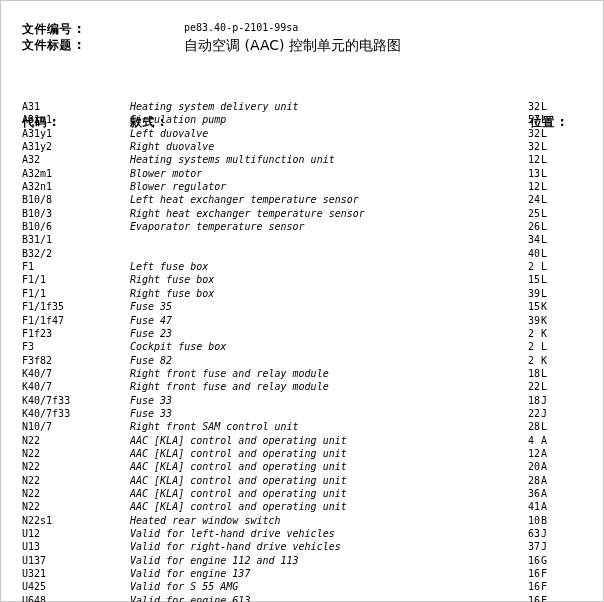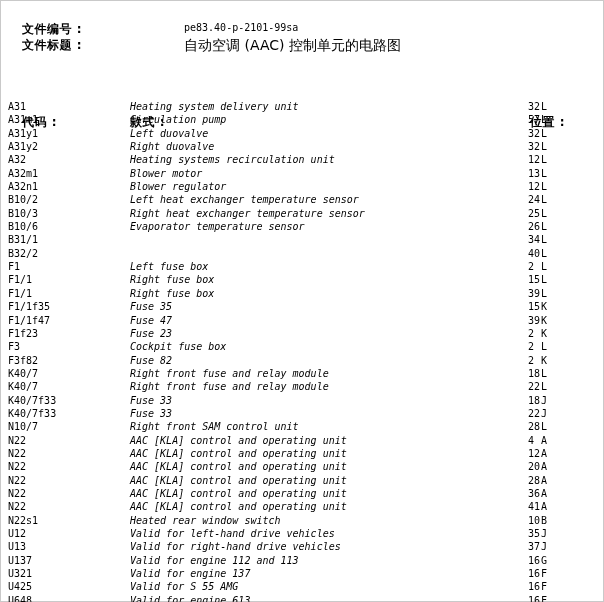--- a/index.html
+++ b/index.html
@@ -77,21 +77,21 @@
     width: 604px;
   }
   .row {
     position: relative;
     height: 13.35px;
     line-height: 13.35px;
     font-size: 10px;
     white-space: nowrap;
   }
   .cell { position: absolute; top: 0; white-space: nowrap; }
-  .cell.code { left: 8px; }
+  .cell.code { left: 22px; }
   .cell.desc { left: 130px; font-style: italic; }
   .cell.pos-num { left: 528px; }
   .cell.pos-letter { left: 541px; }
 </style>
 </head>
 <body>
 
 <div class="frame"></div>
 
 <div class="meta-row r1">
@@ -130,38 +130,38 @@
       <span class="cell pos-letter">L</span>
     </div>
     <div class="row">
       <span class="cell code">A31y2</span>
       <span class="cell desc">Right duovalve</span>
       <span class="cell pos-num">32</span>
       <span class="cell pos-letter">L</span>
     </div>
     <div class="row">
       <span class="cell code">A32</span>
-      <span class="cell desc">Heating systems recirculation unit</span>
+      <span class="cell desc">Heating systems multifunction unit</span>
       <span class="cell pos-num">12</span>
       <span class="cell pos-letter">L</span>
     </div>
     <div class="row">
       <span class="cell code">A32m1</span>
       <span class="cell desc">Blower motor</span>
       <span class="cell pos-num">13</span>
       <span class="cell pos-letter">L</span>
     </div>
     <div class="row">
       <span class="cell code">A32n1</span>
       <span class="cell desc">Blower regulator</span>
       <span class="cell pos-num">12</span>
       <span class="cell pos-letter">L</span>
     </div>
     <div class="row">
-      <span class="cell code">B10/2</span>
+      <span class="cell code">B10/8</span>
       <span class="cell desc">Left heat exchanger temperature sensor</span>
       <span class="cell pos-num">24</span>
       <span class="cell pos-letter">L</span>
     </div>
     <div class="row">
       <span class="cell code">B10/3</span>
       <span class="cell desc">Right heat exchanger temperature sensor</span>
       <span class="cell pos-num">25</span>
       <span class="cell pos-letter">L</span>
     </div>
@@ -297,21 +297,21 @@
     </div>
     <div class="row">
       <span class="cell code">N22s1</span>
       <span class="cell desc">Heated rear window switch</span>
       <span class="cell pos-num">10</span>
       <span class="cell pos-letter">B</span>
     </div>
     <div class="row">
       <span class="cell code">U12</span>
       <span class="cell desc">Valid for left-hand drive vehicles</span>
-      <span class="cell pos-num">35</span>
+      <span class="cell pos-num">63</span>
       <span class="cell pos-letter">J</span>
     </div>
     <div class="row">
       <span class="cell code">U13</span>
       <span class="cell desc">Valid for right-hand drive vehicles</span>
       <span class="cell pos-num">37</span>
       <span class="cell pos-letter">J</span>
     </div>
     <div class="row">
       <span class="cell code">U137</span>

